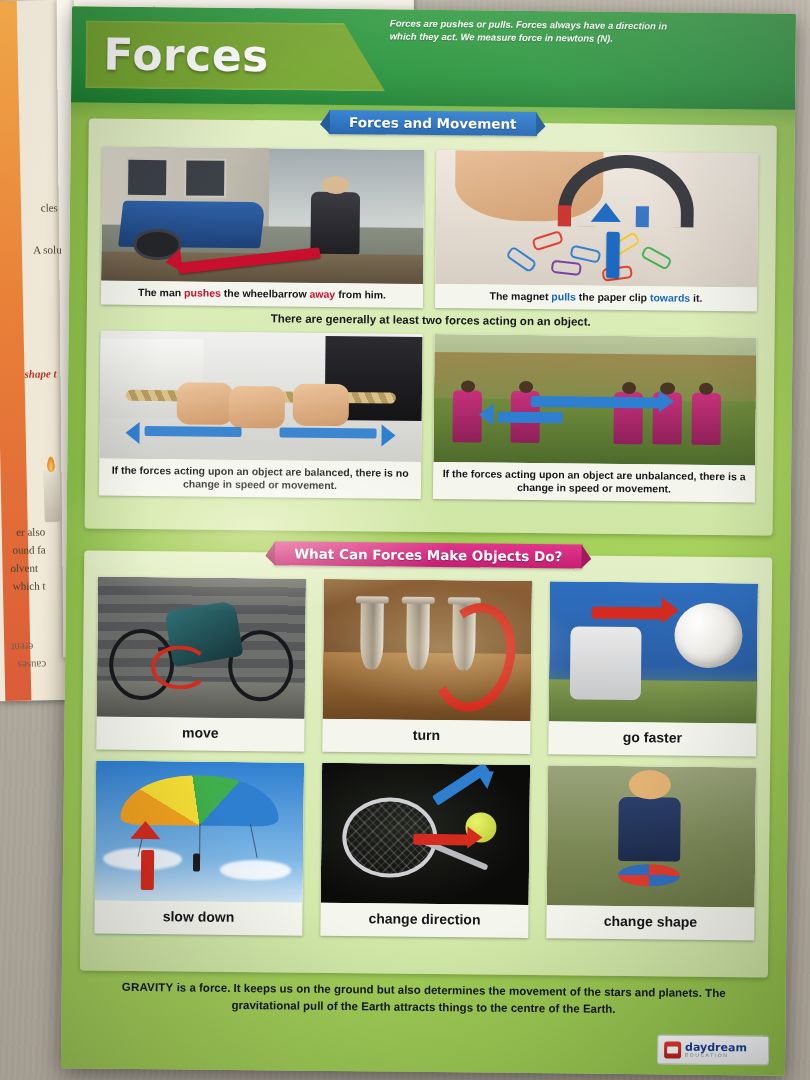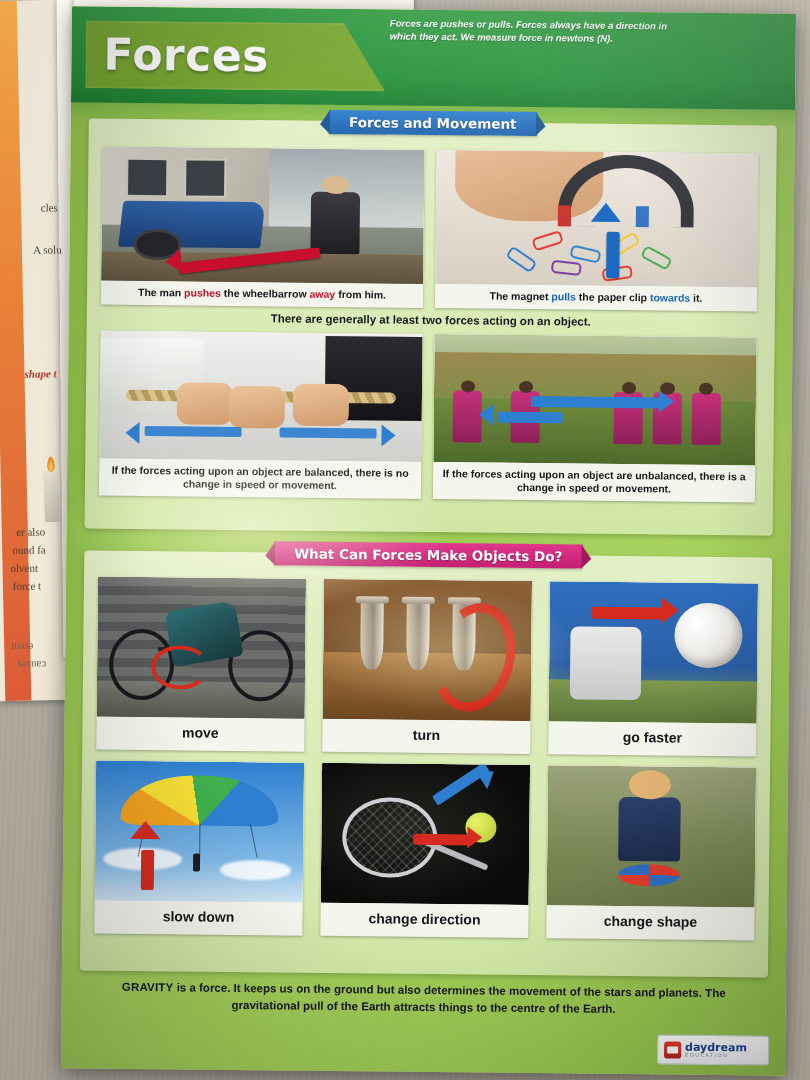--- a/index.html
+++ b/index.html
@@ -388,21 +388,21 @@
     <div class="bg-text" style="left:42px; top:44px;">Liqu</div>
     <div class="bg-deco-circle" style="left:14px; top:110px;"></div>
     <div class="bg-deco-circle" style="left:14px; top:136px;"></div>
     <div class="bg-deco-circle" style="left:14px; top:162px;"></div>
     <div class="bg-text" style="left:-18px; top:204px;">cles</div>
     <div class="bg-text" style="left:-26px; top:246px;">A solu</div>
     <div class="bg-text red" style="left:-36px; top:370px;">shape t</div>
     <div class="bg-text" style="left:-46px; top:528px;">er also</div>
     <div class="bg-text" style="left:-50px; top:546px;">ound fa</div>
     <div class="bg-text" style="left:-52px; top:564px;">olvent</div>
-    <div class="bg-text" style="left:-50px; top:582px;">force t</div>
+    <div class="bg-text" style="left:-50px; top:582px;">which t</div>
     <div class="bg-text flip" style="left:-46px; top:660px;">causes</div>
     <div class="bg-text flip" style="left:-52px; top:642px;">erent</div>
   </div>
   <div class="bg-sheet sheet-top">
     <div class="bg-text" style="left:26px; top:10px; font-size:10px;">A substance that cannot</div>
   </div>
   <div class="bg-candle"></div>
 
   <div id="poster">
 

